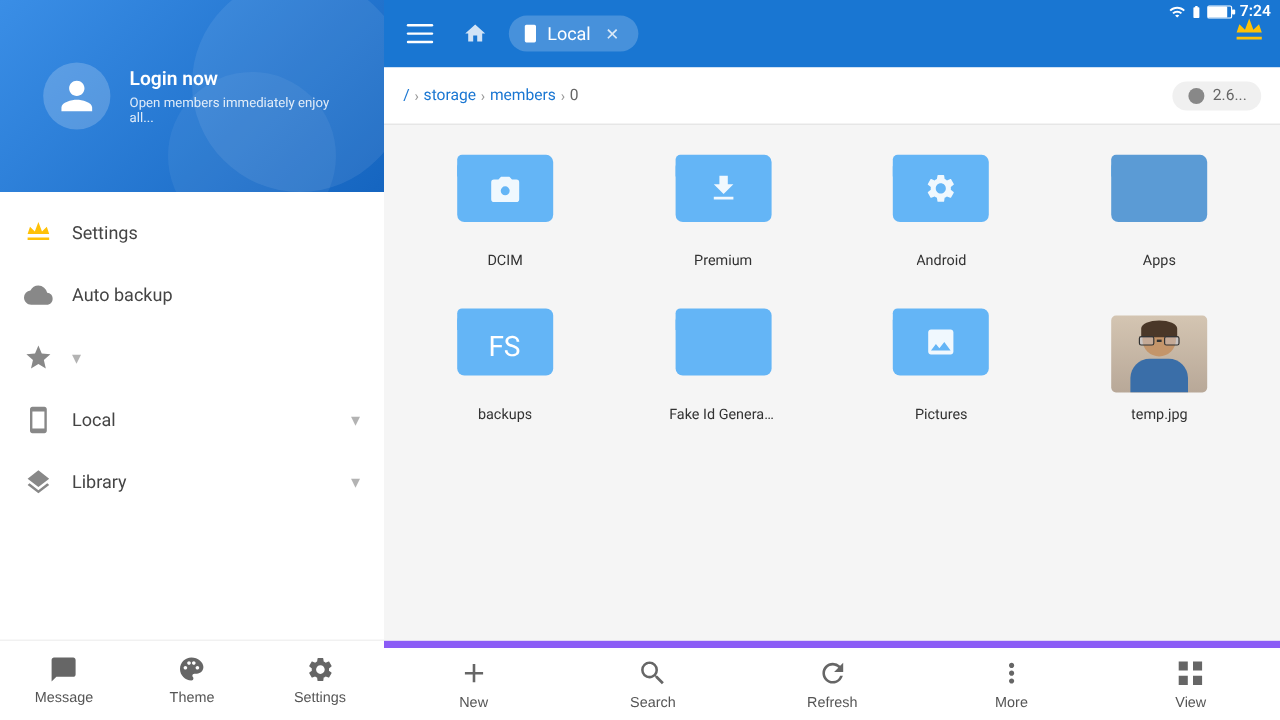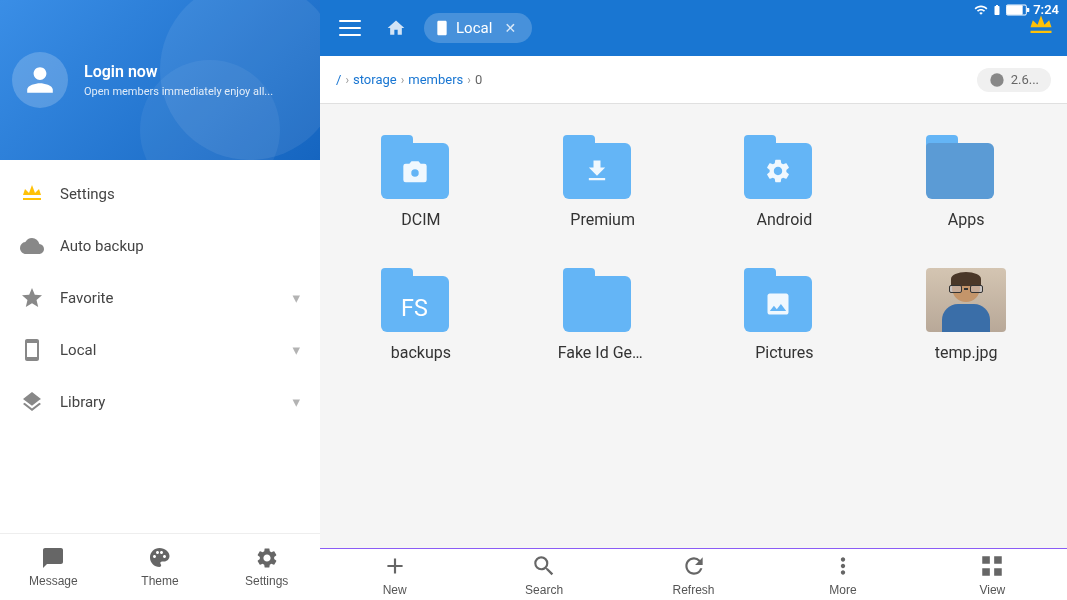--- a/index.html
+++ b/index.html
@@ -12,21 +12,21 @@
       background: #fff;
       display: flex;
       flex-direction: column;
       flex-shrink: 0;
     }
     .sidebar-header {
       background: linear-gradient(135deg, #3a8ee6 0%, #1565C0 100%);
       height: 160px;
       display: flex;
       align-items: center;
-      padding: 12px;
+      padding: 36px;
       gap: 16px;
       position: relative;
       overflow: hidden;
     }
     .sidebar-header::before {
       content: '';
       position: absolute;
       right: -20px;
       top: -20px;
       width: 180px;
@@ -176,22 +176,22 @@
       border-radius: 8px;
     }
     .file-icon { width: 80px; height: 70px; position: relative; display: flex; align-items: center; justify-content: center; }
     .folder-shape {
       width: 80px;
       height: 64px;
       position: relative;
     }
     .folder-body {
       position: absolute;
-      bottom: 0;
-      width: 68px;
+      bottom: 14px;
+      width: 80px;
       height: 56px;
       background: #64B5F6;
       border-radius: 4px 6px 6px 6px;
     }
     .folder-tab {
       position: absolute;
       top: 0;
       left: 0;
       width: 32px;
       height: 12px;
@@ -199,28 +199,28 @@
       border-radius: 4px 4px 0 0;
     }
     .folder-inner-icon {
       position: absolute;
       bottom: 10px;
       left: 50%;
       transform: translateX(-50%);
       color: rgba(255,255,255,0.85);
     }
     .folder-inner-icon svg { width: 28px; height: 28px; fill: rgba(255,255,255,0.9); }
-    .file-label { font-size: 16px; color: #333; text-align: left; max-width: 90px; overflow: hidden; text-overflow: ellipsis; white-space: nowrap; }
+    .file-label { font-size: 12px; color: #333; text-align: left; max-width: 90px; overflow: hidden; text-overflow: ellipsis; white-space: nowrap; }
 
     
     .bottom-bar {
       background: #fff;
-      height: 52px;
-      display: flex;
-      border-top: 1px solid #8b5cf6;
+      height: 66px;
+      display: flex;
+      border-top: 6px solid #8b5cf6;
       margin-top: 48px;
     }
     .tool-btn {
       flex: 1;
       display: flex;
       flex-direction: column;
       align-items: center;
       justify-content: center;
       gap: 4px;
       cursor: pointer;
@@ -268,21 +268,20 @@
       </div>
       <span class="nav-label">Auto backup</span>
     </div>
 
     <div class="nav-item">
       <div class="nav-icon">
         <svg viewBox="0 0 24 24" fill="#888">
             <path d="M12 17.27L18.18 21l-1.64-7.03L22 9.24l-7.19-.61L12 2 9.19 8.63 2 9.24l5.46 4.73L5.82 21z"></path>
           </svg>
       </div>
-      <span class="nav-label">Favorite</span>
       <span class="chevron">▾</span>
     </div>
 
     <div class="nav-item">
       <div class="nav-icon">
         <svg viewBox="0 0 24 24" fill="#888">
             <path d="M17 1.01L7 1c-1.1 0-2 .9-2 2v18c0 1.1.9 2 2 2h10c1.1 0 2-.9 2-2V3c0-1.1-.9-1.99-2-1.99zM17 19H7V5h10v14z"></path>
           </svg>
       </div>
       <span class="nav-label">Local</span>

